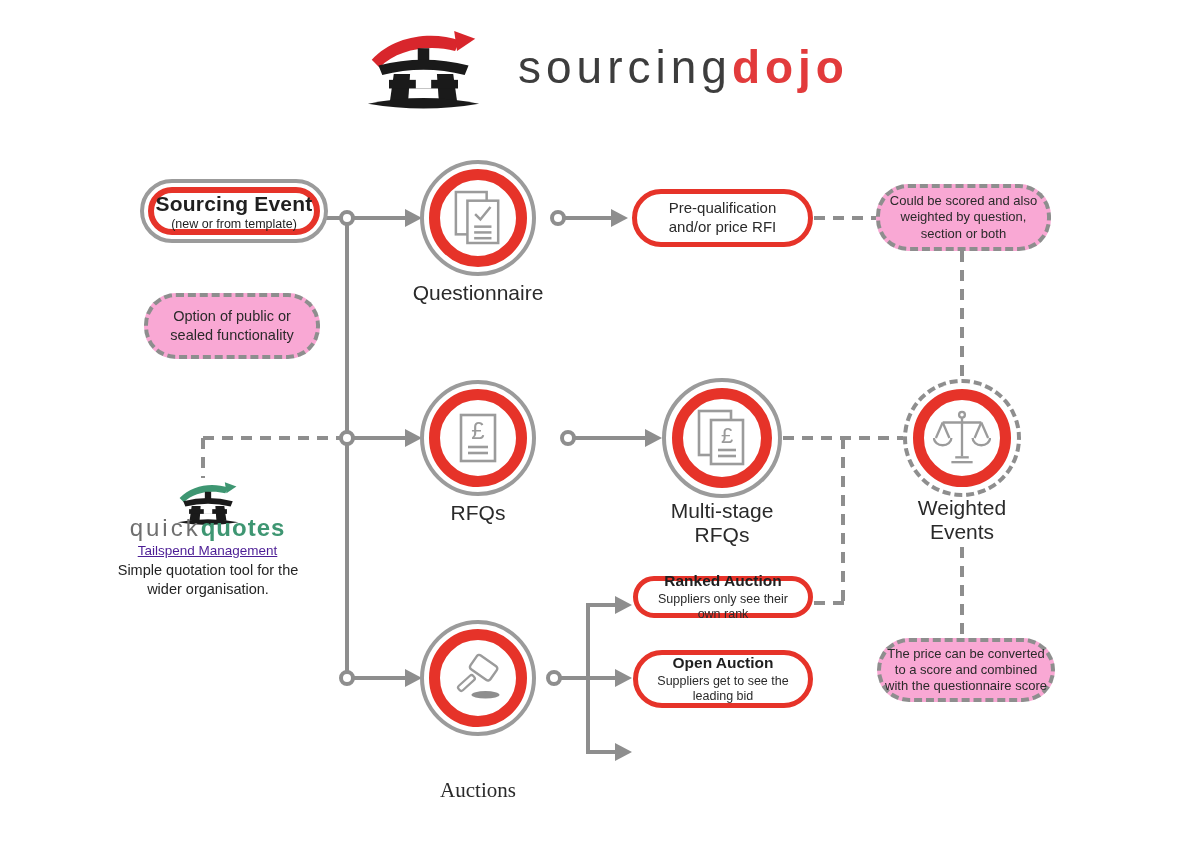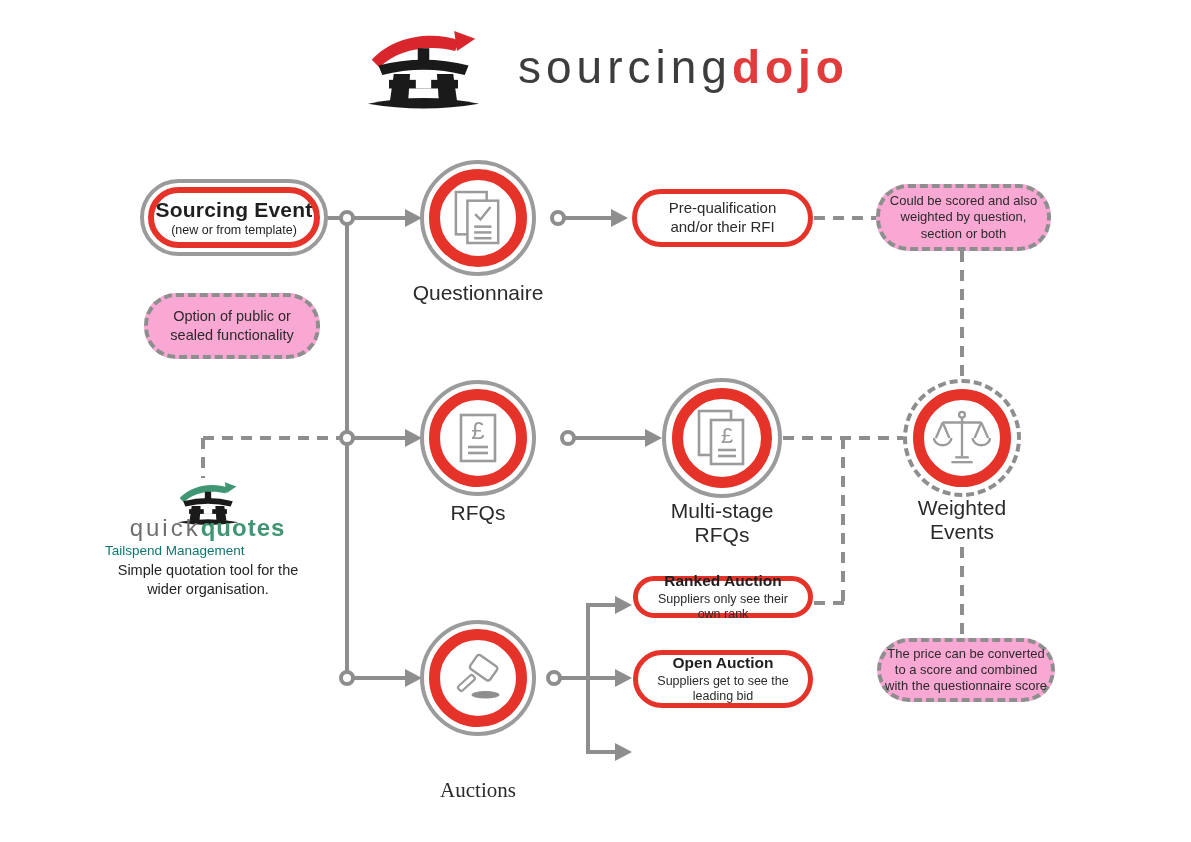--- a/index.html
+++ b/index.html
@@ -50,22 +50,22 @@
   .opt-text  { font-size:14.5px; color:#2a2a2a; line-height:1.3; }
   .pq-text   { font-size:15px; color:#2a2a2a; line-height:1.25; }
   .auc-title { font-size:15.5px; font-weight:bold; color:#1f1f1f; }
   .auc-desc  { font-size:12.5px; color:#2a2a2a; line-height:1.2; margin-top:2px; }
 
   
   .qq-brand { position:absolute; left:105px; top:516px; width:205px; text-align:center;
               font-size:24px; line-height:1; }
   .qq-brand .q1 { color:#6f6f6f; letter-spacing:3px; }
   .qq-brand .q2 { color:#3e9672; font-weight:bold; letter-spacing:1px; }
-  .qq-tag  { position:absolute; left:105px; top:543px; width:205px; text-align:left;
-             font-size:13.5px; color:#0f766e; }
+  .qq-tag  { position:absolute; left:105px; top:543px; width:205px; text-align:center;
+             font-size:13.5px; color:#4c1d95;text-decoration:underline; }
   .qq-desc { position:absolute; left:83px; top:561px; width:250px; text-align:center;
              font-size:14.5px; color:#242424; line-height:1.3; }
 
   svg { display:block; }
 </style>
 </head>
 <body>
 
 <div id="stage">
 
@@ -122,21 +122,21 @@
   <div class="dash-h" style="left:203px; top:436px; width:144px;"></div>
   <div class="dash-v" style="left:201px; top:438px; height:40px;"></div>
 
   <div class="donut" style="left:339px; top:210px;"></div>
   <div class="donut" style="left:339px; top:430px;"></div>
   <div class="donut" style="left:339px; top:670px;"></div>
   <div class="donut" style="left:550px; top:210px;"></div>
   <div class="donut" style="left:560px; top:430px;"></div>
   <div class="donut" style="left:546px; top:670px;"></div>
 
-  <div class="pill-gray-outer" style="left:140px; top:179px; width:188px; height:77px;">
+  <div class="pill-gray-outer" style="left:140px; top:179px; width:188px; height:64px;">
     <div class="pill-red-inner">
       <div class="se-title">Sourcing Event</div>
       <div class="se-sub">(new or from template)</div>
     </div>
   </div>
 
   <div class="pill-dash" style="left:144px; top:293px; width:176px; height:66px;">
     <div class="opt-text preline">Option of public or
 sealed functionality</div>
   </div>
@@ -152,21 +152,21 @@
           <line x1="22" y1="44" x2="40" y2="44"></line>
           <line x1="22" y1="50" x2="40" y2="50"></line>
         </g>
       </svg>
     </div>
   </div>
   <div class="node-label" style="left:378px; top:281px; width:200px;">Questionnaire</div>
 
   <div class="pill-red" style="left:632px; top:189px; width:181px; height:58px;">
     <div class="pq-text preline">Pre-qualification
-and/or their RFI</div>
+and/or price RFI</div>
   </div>
 
   <div class="pill-dash" style="left:876px; top:184px; width:175px; height:67px;">
     <div class="note-text preline">Could be scored and also
 weighted by question,
 section or both</div>
   </div>
 
   <div class="node" style="left:420px; top:380px;">
     <div class="node-inner">

